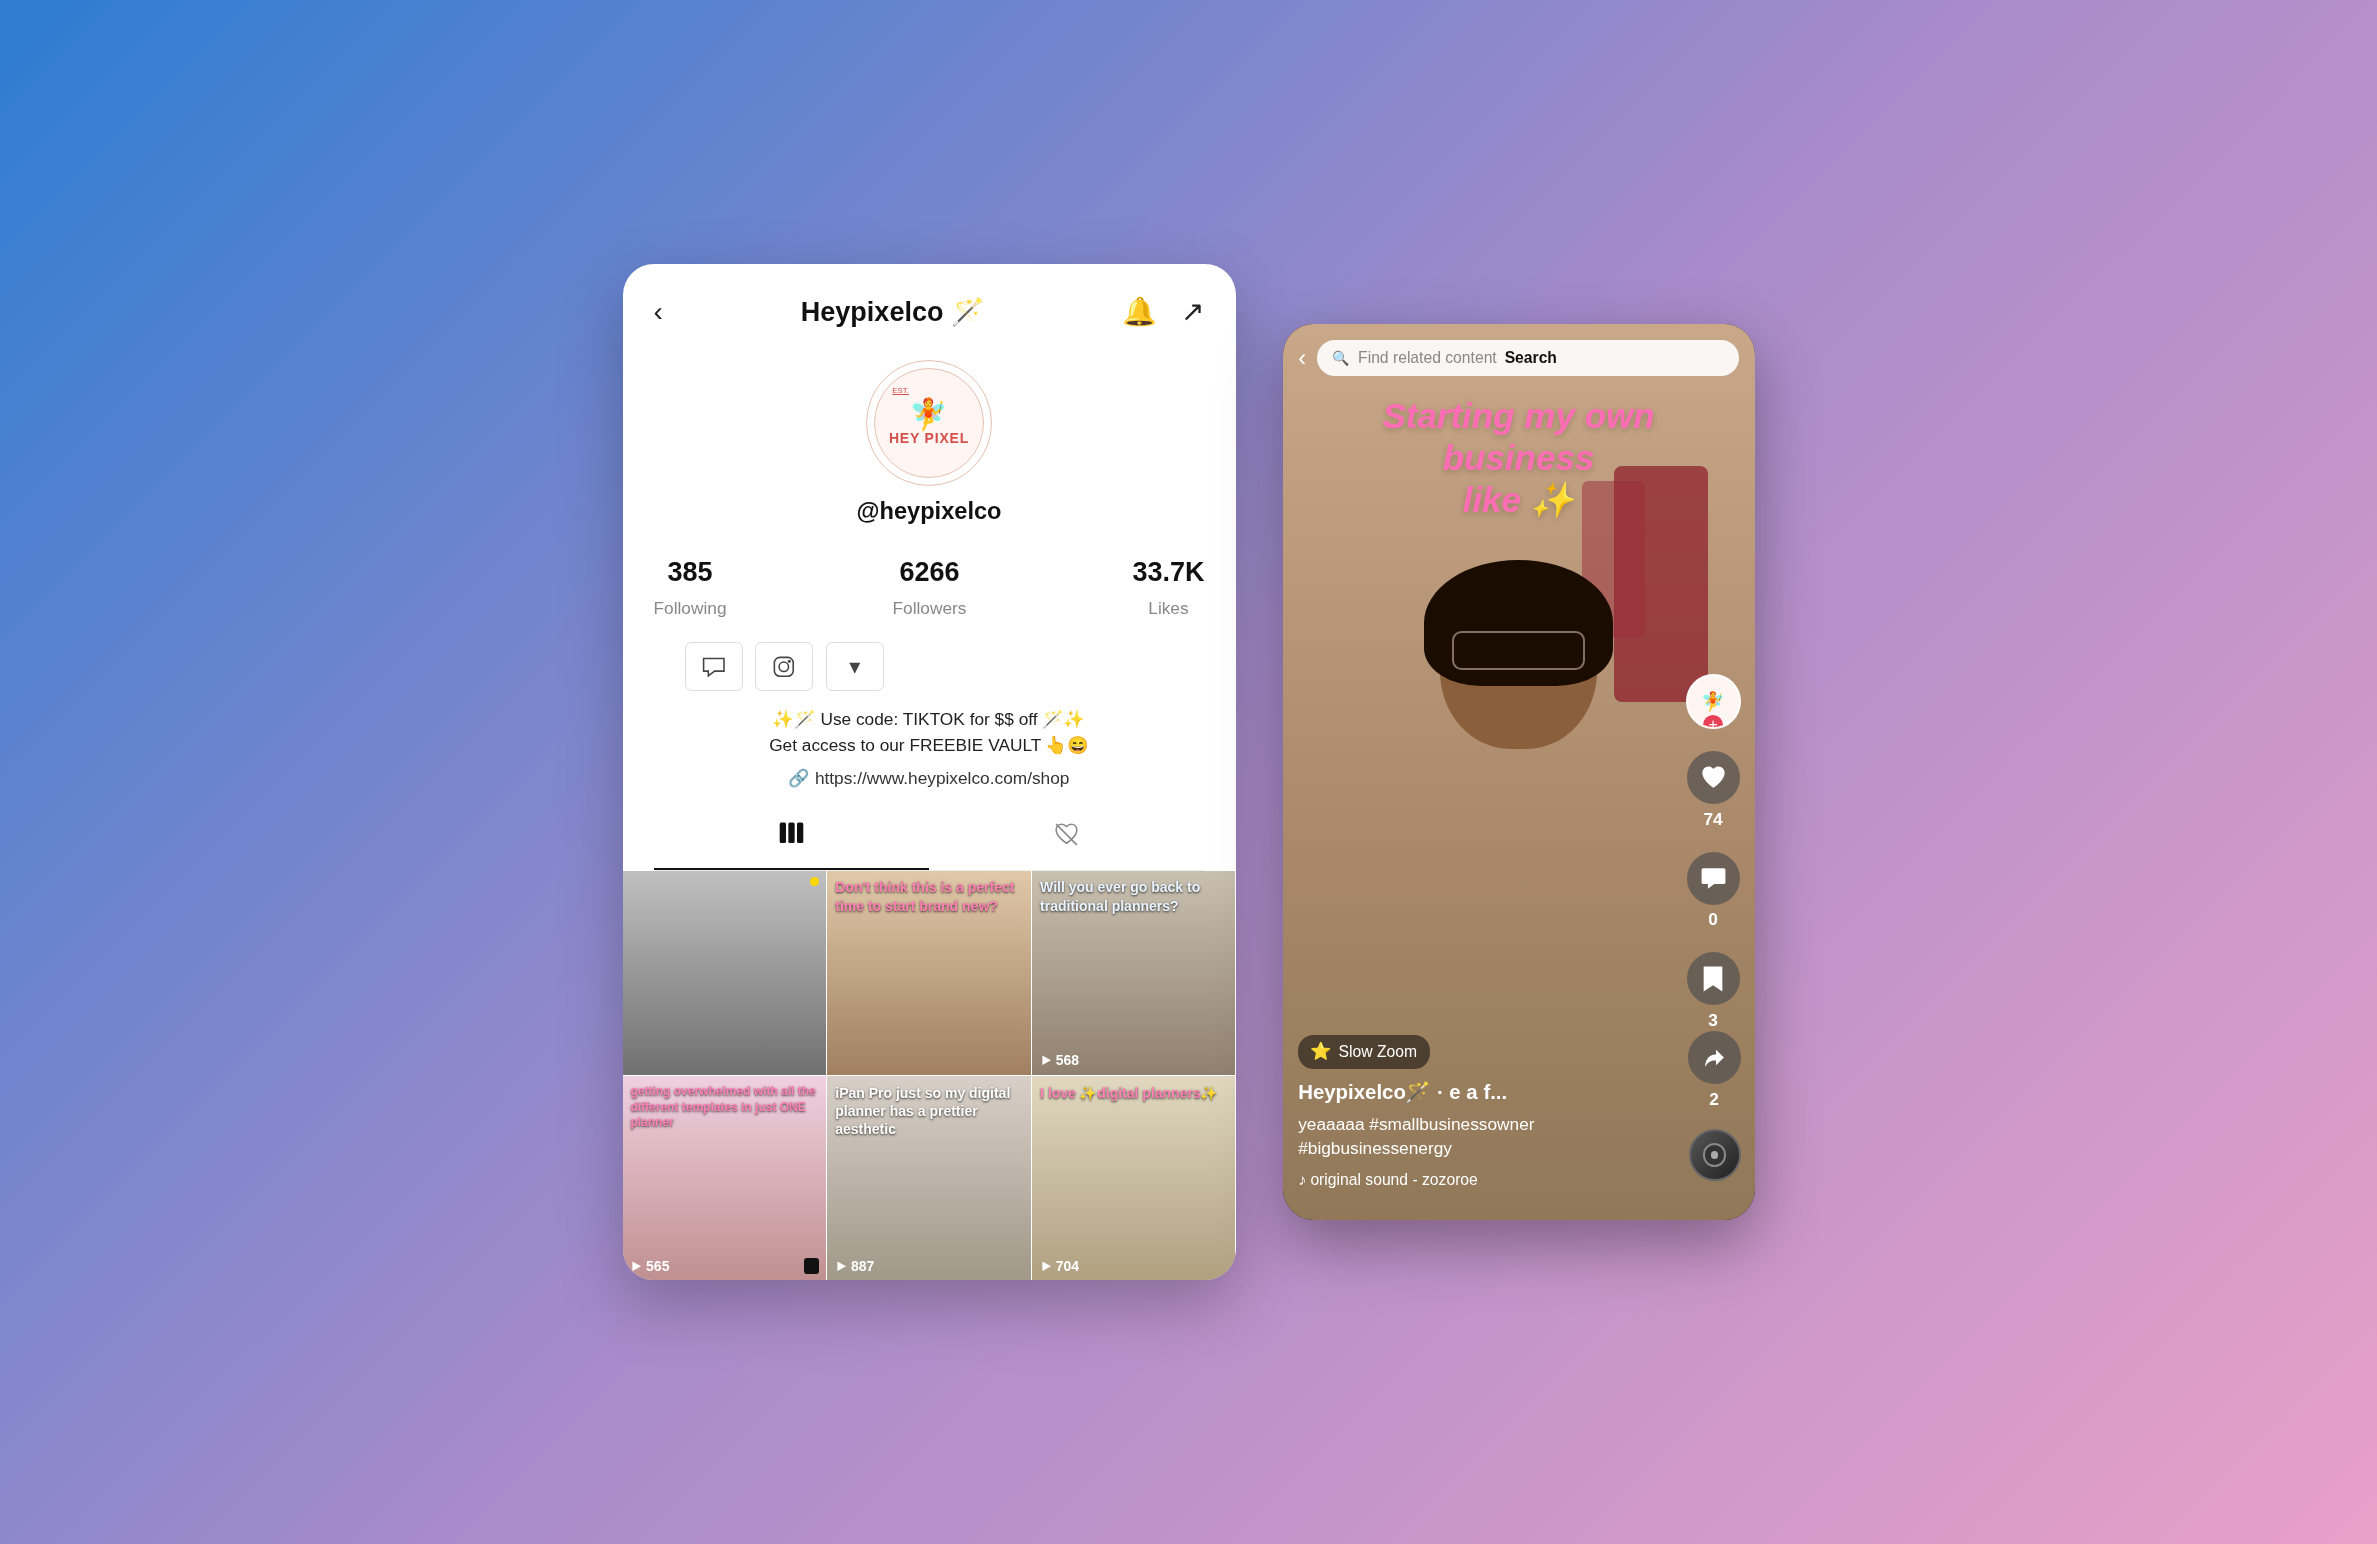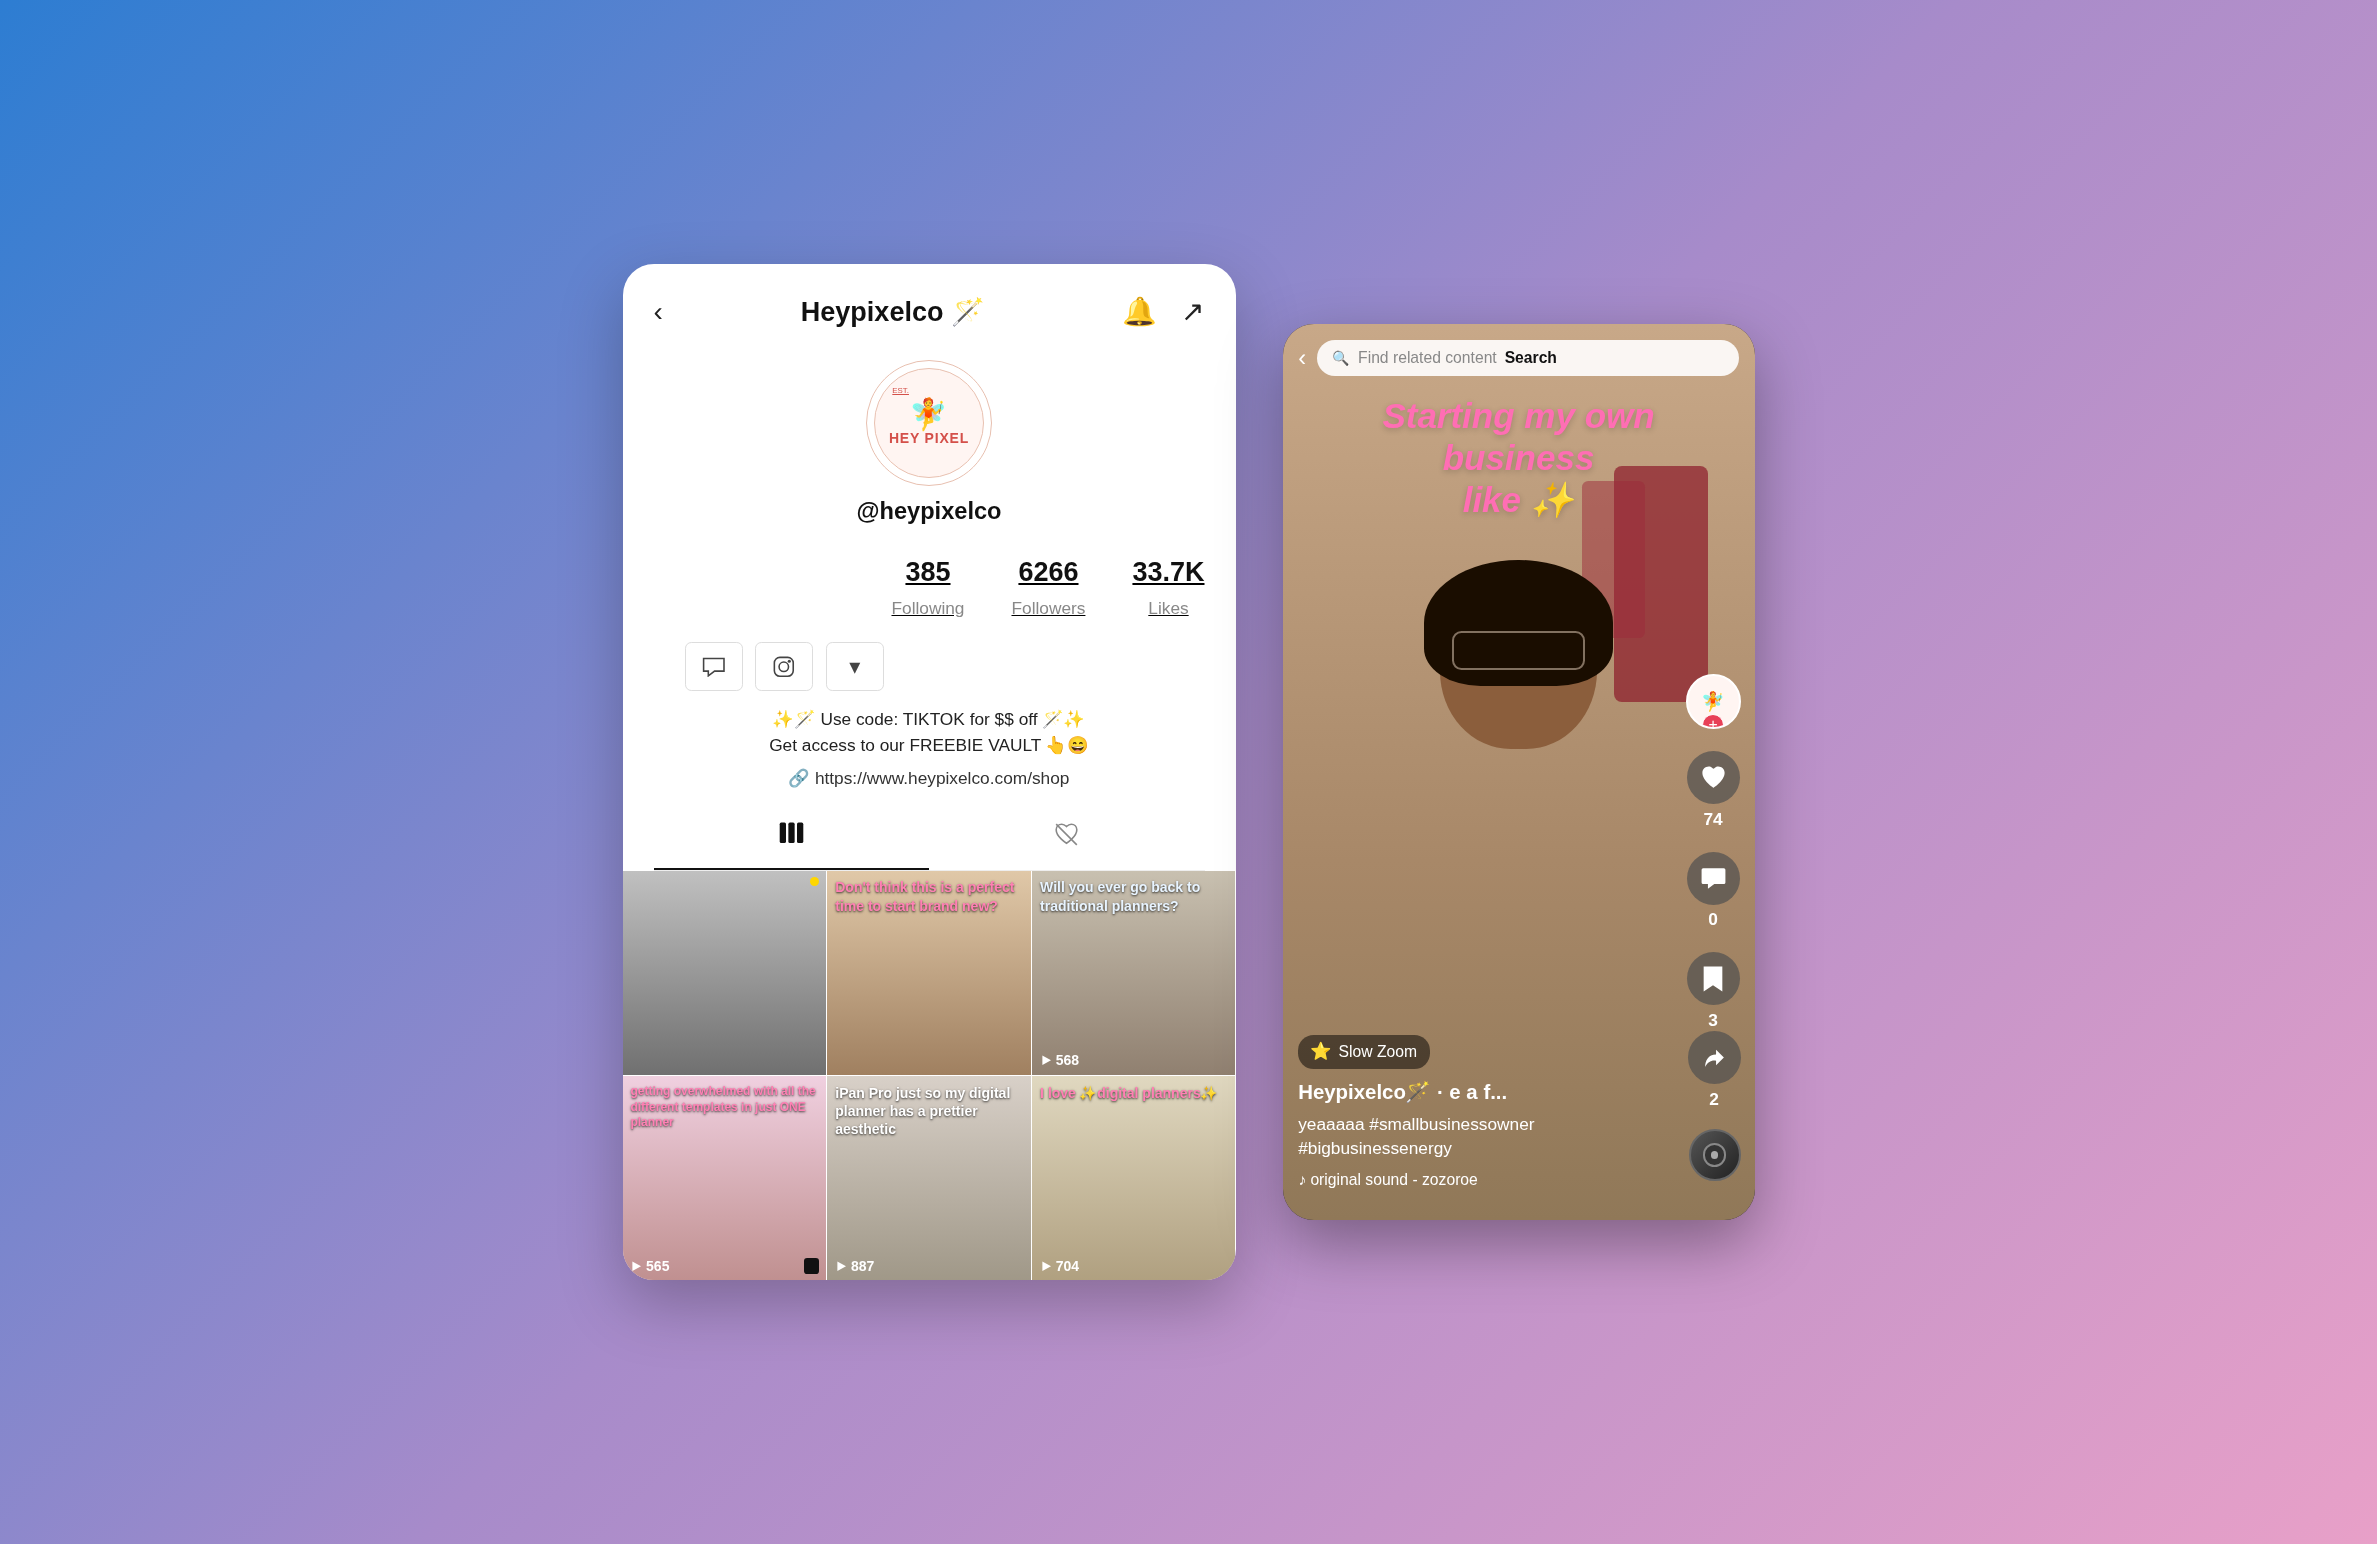--- a/index.html
+++ b/index.html
@@ -98,25 +98,24 @@
     }
     .username {
       font-size: 23.6px;
       font-weight: 600;
       color: #111;
       margin-top: 12.6px;
       text-align: center;
     }
     .stats-row {
       display: flex;
-      justify-content: flex-end;
+      justify-content: space-between;
       gap: 47px;
       padding: 15.7px 0 7.9px;
       width: 100%;
-      text-decoration: underline;
     }
     .stat-item {
       display: flex;
       flex-direction: column;
       align-items: center;
     }
     .stat-number {
       font-size: 27px;
       font-weight: 700;
       color: #111;

